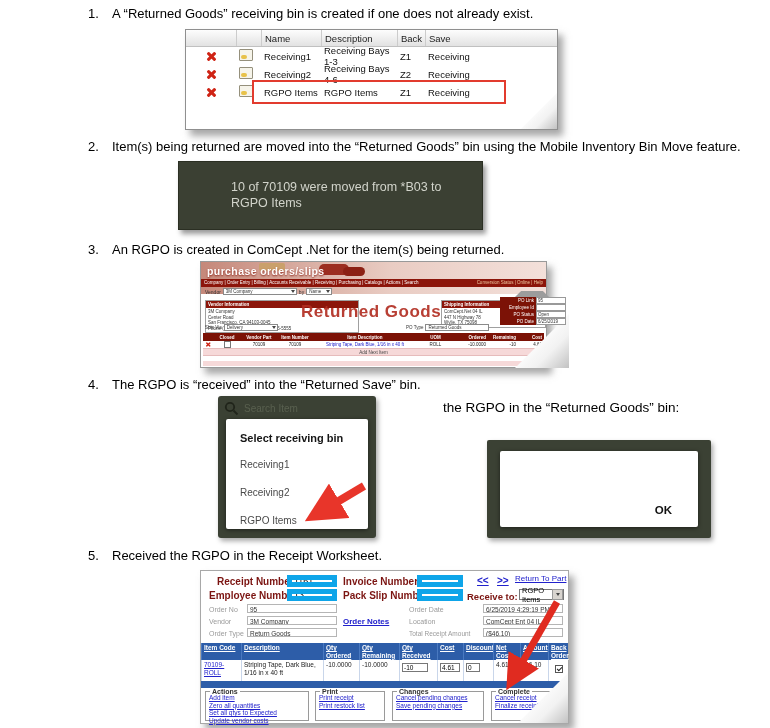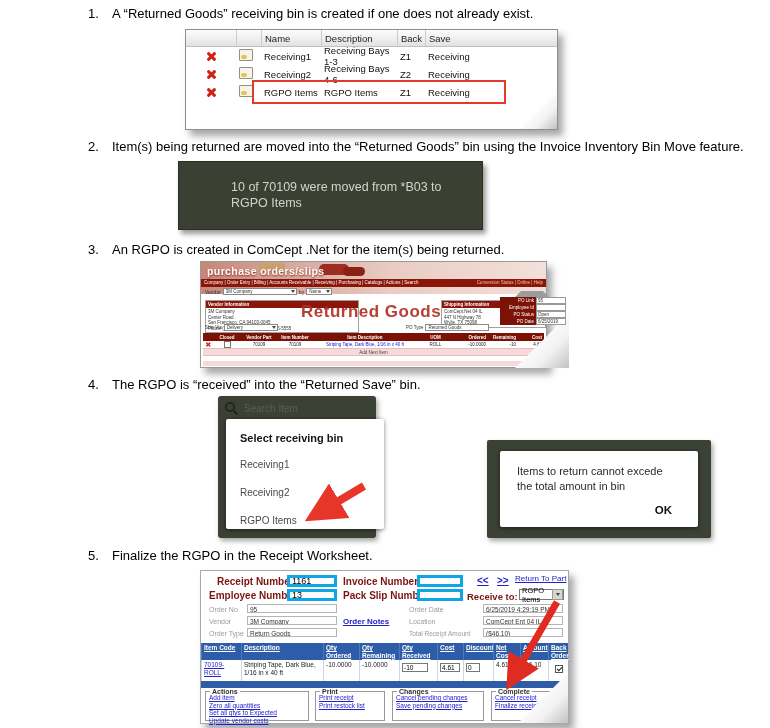--- a/index.html
+++ b/index.html
@@ -87,36 +87,36 @@
   .po-sb-row{display:flex;height:7px}
   .po-sb-row .l{width:36px;background:#7c1206;color:#fff;font-size:4.5px;text-align:right;
          padding:1px 2px 0 0;box-sizing:border-box}
   .po-sb-row .v{width:30px;background:#fff;border:1px solid #999;font-size:4.5px;color:#333;
          padding-left:1px;box-sizing:border-box}
   
   #shot4a{left:218px;top:396px;width:158px;height:142px;background:#3b4134;border-radius:3px;
          box-shadow:2px 3px 5px rgba(0,0,0,.35)}
   #search-item-label{position:absolute;left:26px;top:7px;font-size:10px;color:#59604f}
   .mdialog{position:absolute;background:#fff;border-radius:2px;box-shadow:0 1px 4px rgba(0,0,0,.5)}
-  #bin-dialog{left:8px;top:23px;width:158px;height:110px}
+  #bin-dialog{left:8px;top:23px;width:142px;height:110px}
   #bin-dialog .title{position:absolute;left:14px;top:13px;font-size:11px;font-weight:bold;color:#151515}
   .bin-opt{position:absolute;left:14px;font-size:10px;color:#4a4a4a;cursor:pointer}
   #note-block{position:absolute;left:443px;top:399px;width:320px;font-size:13.5px;line-height:17px}
   #shot4b{left:487px;top:440px;width:224px;height:98px;background:#3b4134;border-radius:2px;
          box-shadow:2px 3px 5px rgba(0,0,0,.35)}
   #alert-dialog{left:13px;top:11px;width:198px;height:76px}
   #alert-dialog .msg{position:absolute;left:17px;top:13px;font-size:11px;line-height:15px;color:#2b2b2b}
   #alert-ok{position:absolute;right:26px;bottom:11px;font-size:11.5px;font-weight:bold;color:#111;cursor:pointer}
   
   #shot5{left:200px;top:570px;width:369px;height:154px;background:#fff;border:1px solid #a8a8a8;box-sizing:border-box}
   .ml{position:absolute;font-size:10px;font-weight:bold;color:#7b1411;white-space:nowrap}
   .gl{position:absolute;font-size:7px;color:#9a9a9a;white-space:nowrap}
   .vbox{position:absolute;height:9px;border:1px solid #b5b5b5;font-size:6.5px;color:#333;
         padding:1px 0 0 2px;box-sizing:border-box;background:#fff;overflow:hidden;white-space:nowrap}
-  .winp{position:absolute;height:12px;border:3px solid #0ea5e9;font-size:9px;padding:0 2px;
+  .winp{position:absolute;height:12px;border:5px solid #0ea5e9;font-size:9px;padding:0 2px;
         box-sizing:border-box;font-family:"Liberation Sans",sans-serif}
   .navlnk{position:absolute;font-size:10px;font-weight:bold}
   #ws-return{position:absolute;left:314px;top:3px;font-size:8px}
   #ws-recv-label{position:absolute;left:266px;top:20px;font-size:9.5px;font-weight:bold;color:#7b1411}
   .wsel{position:absolute;left:318px;top:18px;width:45px;height:11px;border:1px solid #777;background:#fff;
         display:flex;align-items:center;justify-content:space-between;padding-left:2px;box-sizing:border-box;
         font-size:7.5px}
   .selbtn{width:9px;height:9px;background:#d8d4cf;border:1px solid #9a9a9a;display:flex;
         align-items:center;justify-content:center;flex:none}
   .ws-thead{position:absolute;left:0;top:72px;width:367px;height:17px;background:#2d5da8;display:flex}
@@ -142,33 +142,33 @@
 </style>
 </head>
 <body>
 
 <div class="step" id="step1">
   <span class="n">1.</span>
   <span>A “Returned Goods” receiving bin is created if one does not already exist.</span>
 </div>
 <div class="step" id="step2">
   <span class="n">2.</span>
-  <span>Item(s) being returned are moved into the “Returned Goods” bin using the Invoice Inventory Bin Move feature.</span>
+  <span>Item(s) being returned are moved into the “Returned Goods” bin using the Mobile Inventory Bin Move feature.</span>
 </div>
 <div class="step" id="step3">
   <span class="n">3.</span>
   <span>An RGPO is created in ComCept .Net for the item(s) being returned.</span>
 </div>
 <div class="step" id="step4">
   <span class="n">4.</span>
   <span>The RGPO is “received” into the “Returned Save” bin.</span>
 </div>
 <div class="step" id="step5">
   <span class="n">5.</span>
-  <span>Finalize the RGPO in the Receipt Worksheet.</span>
+  <span>Received the RGPO in the Receipt Worksheet.</span>
 </div>
 
 <div class="abs shadow" id="shot1">
   <div class="t1-head">
     <div class="t1c1"></div>
     <div class="t1c2"></div>
     <div class="t1c3">Name</div>
     <div class="t1c4">Description</div>
     <div class="t1c5">Back</div>
     <div class="t1c6">Save</div>
@@ -334,28 +334,25 @@
     <defs>
       <marker id="ah1" markerWidth="5" markerHeight="5" refX="2.5" refY="2.5" orient="auto">
         <path d="M0,0 L5,2.5 L0,5 z" fill="#e8352a"></path>
       </marker>
     </defs>
     <line x1="68" y1="8" x2="26" y2="33" stroke="#e8352a" stroke-width="8" marker-end="url(#ah1)"></line>
   </svg>
 </div>
 
 <div id="note-block">
+  <div>the RGPO in the “Returned Goods” bin:</div>
 </div>
 
 <div class="abs" id="shot4b">
   <div class="mdialog" id="alert-dialog">
-    <div class="msg">
-      <div>Items to return cannot excede</div>
-      <div>the total amount in bin</div>
-    </div>
     <div id="alert-ok">OK</div>
   </div>
 </div>
 
 <div class="abs shadow" id="shot5">
   <div class="ml" style="left:16px;top:5px">Receipt Number</div>
   <input class="winp" style="left: 86px; top: 4px; width: 50px;" value="1161">
   <div class="ml" style="left:142px;top:5px">Invoice Number</div>
   <input class="winp" style="left: 216px; top: 4px; width: 46px;" value="">
   <a class="navlnk lnk" style="left:276px;top:4px">&lt;&lt;</a>

